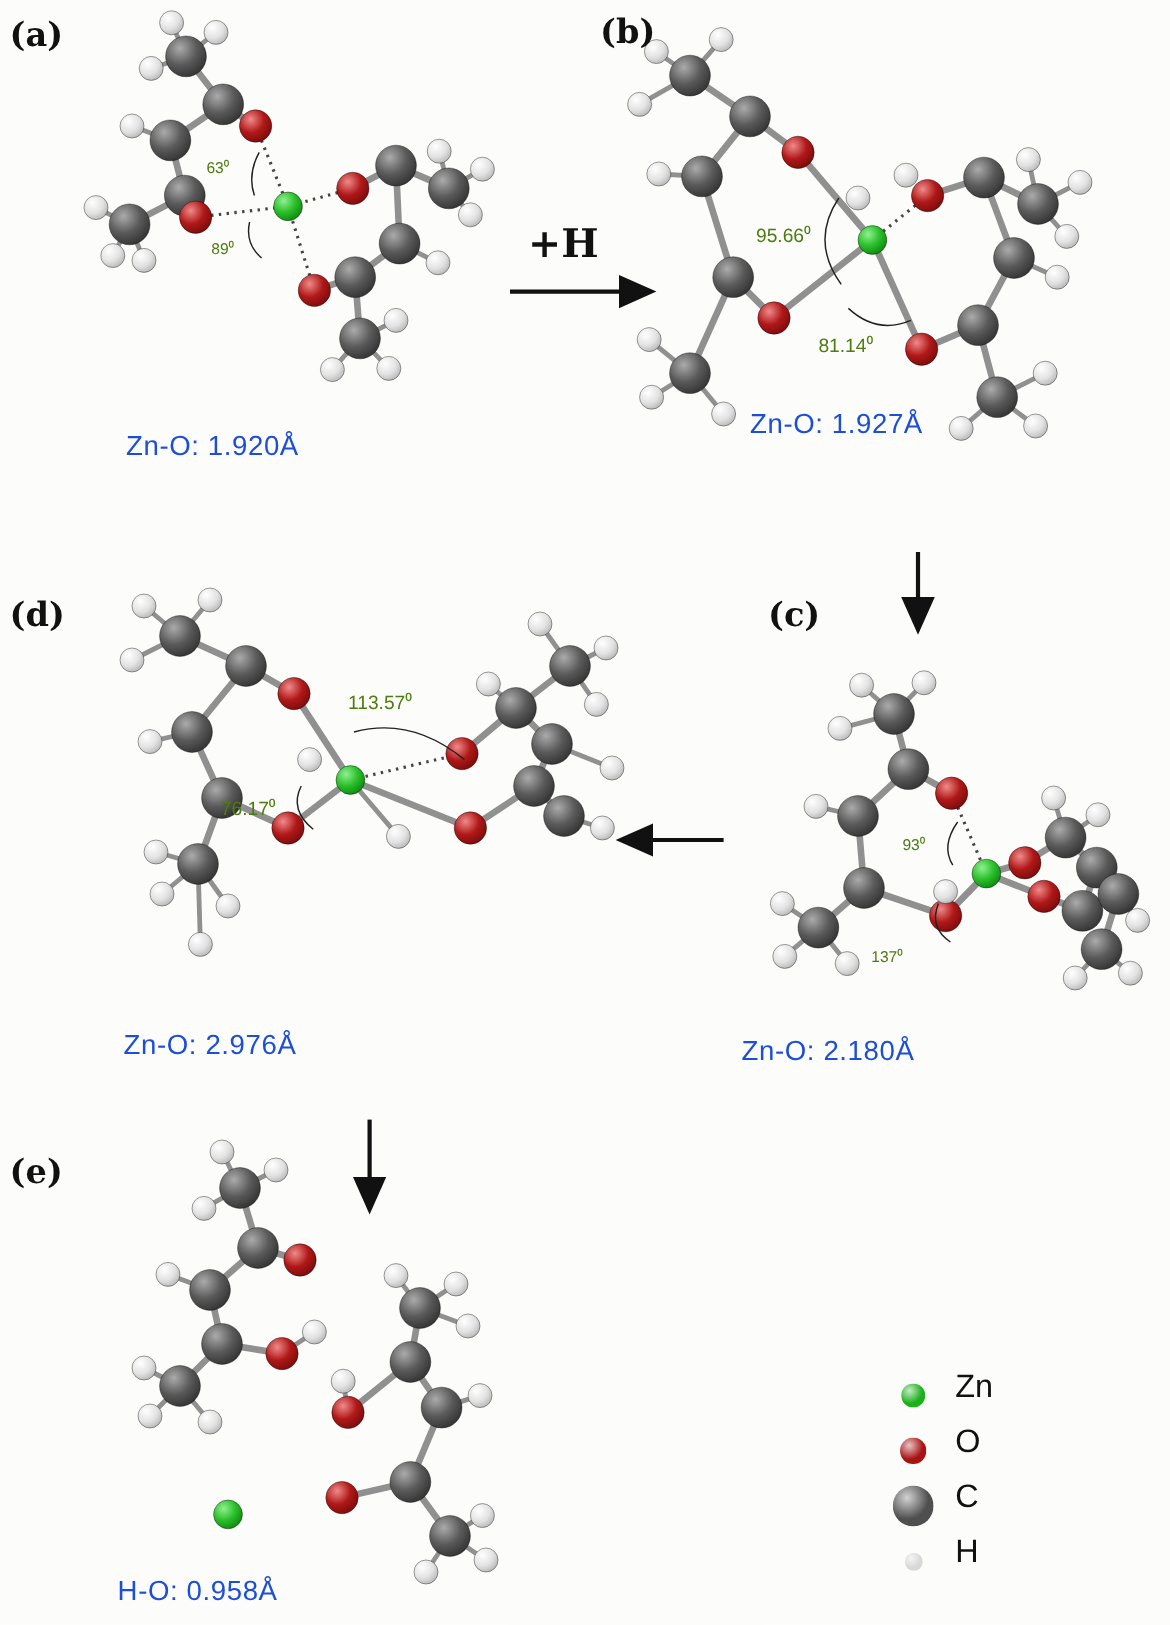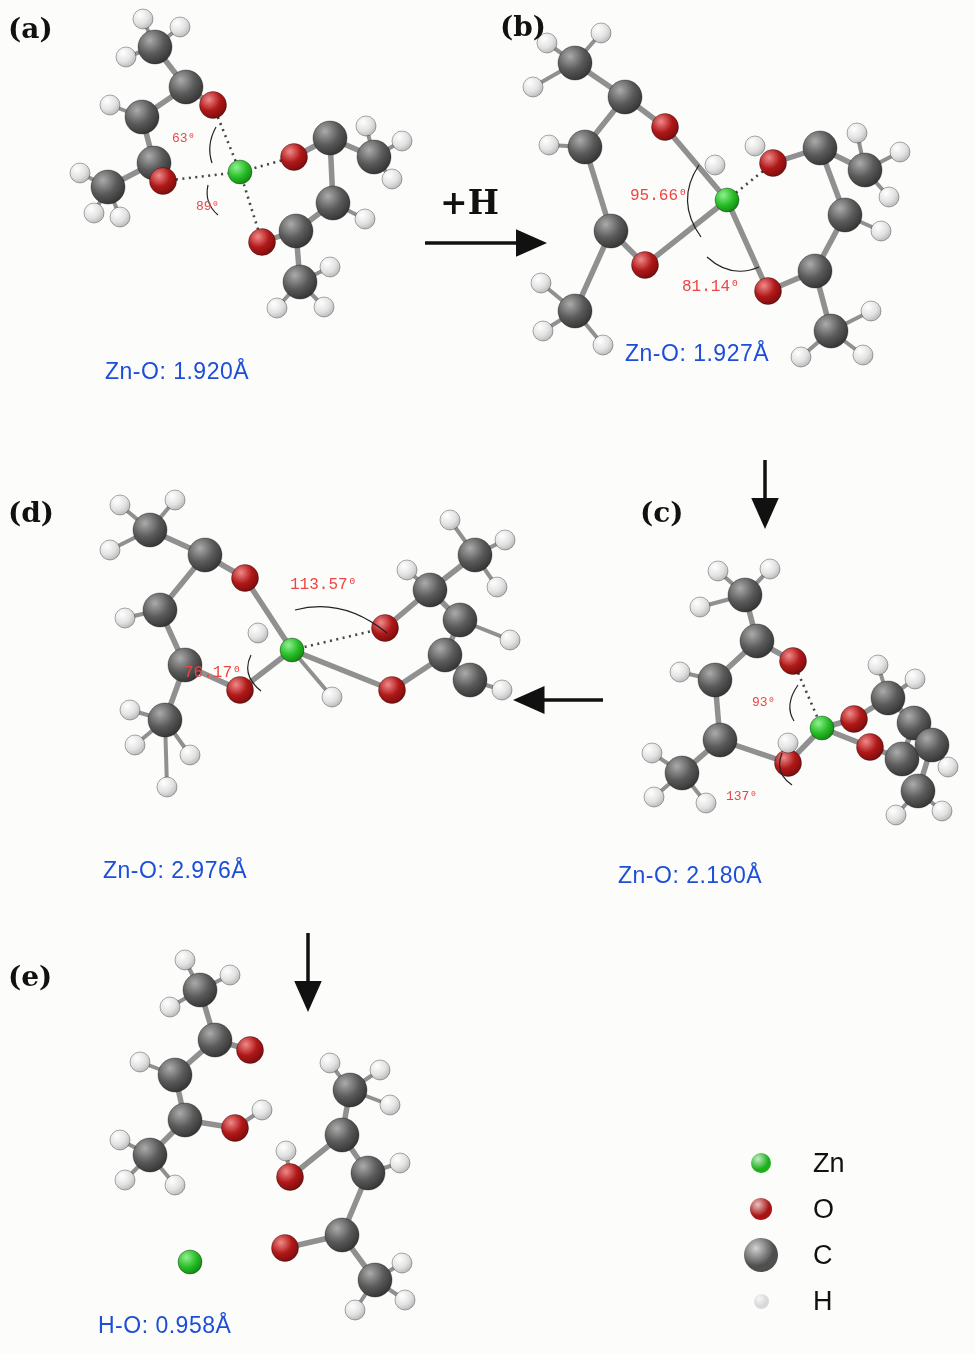--- a/index.html
+++ b/index.html
@@ -2,28 +2,28 @@
 <html><head>
 <meta charset="utf-8">
 <style>
   html,body{margin:0;padding:0;background:#ffffff;}
   .fig{position:relative;width:975px;height:1354px;background:#fcfcfa;
        font-family:"Liberation Sans",sans-serif;overflow:hidden;}
   .panel{position:absolute;}
   .plabel{position:absolute;font-family:"DejaVu Serif",serif;font-weight:bold;
           font-size:28px;color:#111;z-index:5;}
   .cap{position:absolute;font-size:23px;color:#1d4ed8;letter-spacing:.5px;z-index:5;}
-  .ang{position:absolute;font-family:Liberation Mono, monospace;font-size:16px;color:#ef4444;
+  .ang{position:absolute;font-family:Liberation Sans, sans-serif;font-size:16px;color:#4d7c0f;
        white-space:nowrap;z-index:6;}
   .ang.sm{font-size:13px;}
   .rxn{position:absolute;font-family:"DejaVu Serif",serif;font-size:33px;font-weight:600;
        color:#111;z-index:5;}
   .arrows{position:absolute;left:0;top:0;pointer-events:none;z-index:4;}
   .legend{position:absolute;left:742px;top:1140px;z-index:5;}
-  .lrow{display:flex;align-items:center;height:46px;gap:17px;}
+  .lrow{display:flex;height:46px;}
   .swbox{width:38px;display:flex;justify-content:center;align-items:center;}
   .sw{border-radius:50%;display:inline-block;}
   .sw-zn{width:20px;height:20px;}
   .sw-o{width:22px;height:22px;}
   .sw-c{width:34px;height:34px;}
   .sw-h{width:15px;height:15px;}
   .llabel{font-size:27px;color:#111;margin-left:16px;}
 </style>
 </head>
 <body>
@@ -374,21 +374,21 @@
       <circle cx="262" cy="290" r="17" fill="url(#gC)" stroke="rgba(0,0,0,.4)" stroke-width=".8"></circle>
       <circle cx="205" cy="303" r="13.5" fill="url(#gO)" stroke="rgba(0,0,0,.4)" stroke-width=".8"></circle>
       <circle cx="295" cy="335" r="17" fill="url(#gC)" stroke="rgba(0,0,0,.4)" stroke-width=".8"></circle>
       <circle cx="275" cy="365" r="10" fill="url(#gH)" stroke="rgba(0,0,0,.4)" stroke-width=".8"></circle>
       <circle cx="325" cy="355" r="10" fill="url(#gH)" stroke="rgba(0,0,0,.4)" stroke-width=".8"></circle>
       <circle cx="322" cy="318" r="10" fill="url(#gH)" stroke="rgba(0,0,0,.4)" stroke-width=".8"></circle>
       <circle cx="110" cy="317" r="12" fill="url(#gZn)" stroke="rgba(0,0,0,.4)" stroke-width=".8"></circle>
     </svg>
 
   <span class="ang sm" style="left:172px;top:130px">63⁰</span>
-  <span class="ang sm" style="left:196px;top:198px">89⁰</span>
+  <span class="ang sm" style="left:176px;top:198px">89⁰</span>
   <span class="ang" style="left:630px;top:185px">95.66⁰</span>
   <span class="ang" style="left:682px;top:276px">81.14⁰</span>
   <span class="ang sm" style="left:752px;top:694px">93⁰</span>
   <span class="ang sm" style="left:726px;top:788px">137⁰</span>
   <span class="ang" style="left:290px;top:574px">113.57⁰</span>
   <span class="ang" style="left:184px;top:662px">76.17⁰</span>
 
   <div class="cap" style="left:105px;top:358px">Zn-O: 1.920Å</div>
   <div class="cap" style="left:625px;top:340px">Zn-O: 1.927Å</div>
   <div class="cap" style="left:618px;top:862px">Zn-O: 2.180Å</div>

